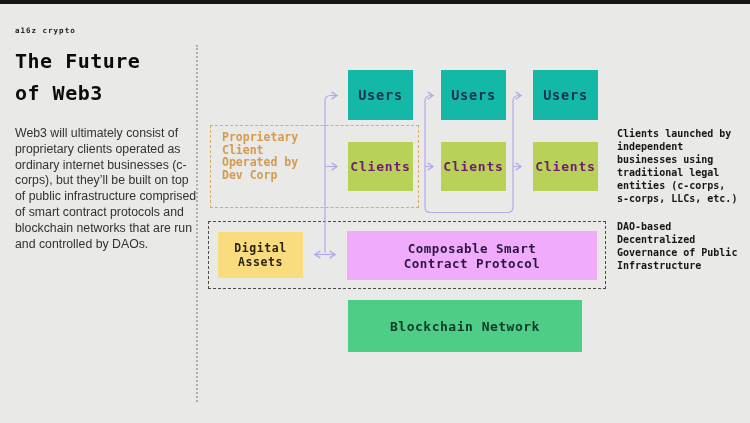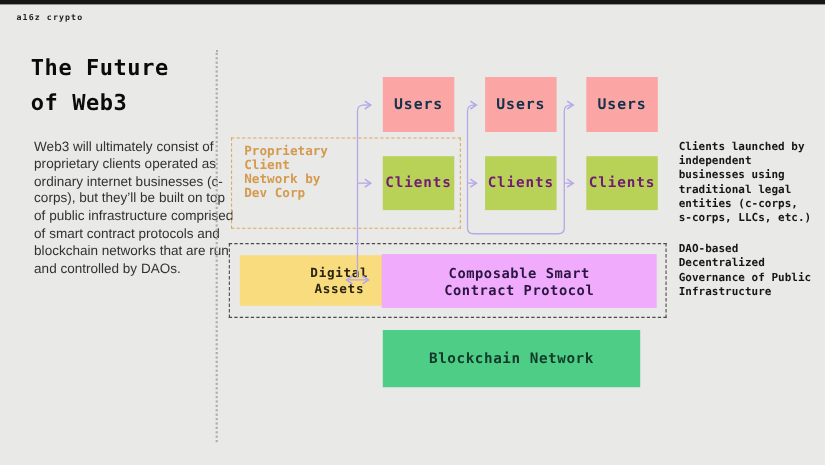--- a/index.html
+++ b/index.html
@@ -2,44 +2,44 @@
 <html><head>
 <meta charset="utf-8">
 <style>
   html,body{margin:0;padding:0;background:#d8d8d6;}
   .page{
     position:relative;width:750px;height:423px;background:#e9e9e7;
     overflow:hidden;font-family:"DejaVu Sans Mono",monospace;
   }
   .abs{position:absolute;}
   .top-bar{left:0;top:0;width:750px;height:4px;background:#161616;}
-  .brand{left:15px;top:11px;font-size:7.5px;font-weight:bold;letter-spacing:1px;color:#1c1c1c;}
+  .brand{left:15px;top:26px;font-size:7.5px;font-weight:bold;letter-spacing:1px;color:#1c1c1c;}
   .title{
     left:15px;top:45px;width:190px;font-size:20px;font-weight:bold;
-    line-height:32px;color:#0b0b0b;white-space:pre-line;letter-spacing:.5px;margin-left:13px;
+    line-height:32px;color:#0b0b0b;white-space:pre-line;letter-spacing:.5px;
   }
   .paragraph{
     left:15px;top:126px;width:183px;font-family:"Liberation Sans",sans-serif;
-    font-size:12.3px;line-height:15.8px;color:#323232;margin-left:16px;
+    font-size:12.3px;line-height:15.8px;color:#323232;
   }
   .divider{left:196px;top:45px;height:357px;width:0;border-left:2px dotted #aeaeac;}
   .node{
     display:flex;align-items:center;justify-content:center;text-align:center;
     font-weight:bold;white-space:pre-line;
   }
-  .users{width:65px;height:50px;top:70px;background:#fca5a5;color:#13334a;font-size:13.5px;letter-spacing:.8px;}
+  .users{width:65px;height:50px;top:70px;background:#14b8a6;color:#13334a;font-size:13.5px;letter-spacing:.8px;}
   .clients{width:65px;height:49px;top:142px;background:#b8d257;color:#701a75;font-size:13px;letter-spacing:.8px;}
   .u1,.c1{left:348px;} .u2,.c2{left:441px;} .u3,.c3{left:533px;}
   .prop-group{left:210px;top:125px;width:207px;height:81px;border:1px dashed #dcaa60;}
   .prop-label{
     left:222px;top:131px;width:110px;font-size:11.5px;font-weight:bold;
     line-height:12.6px;color:#d49a4f;white-space:pre-line;
   }
   .infra-group{left:208px;top:221px;width:396px;height:66px;border:1px dashed #4a4a4a;}
-  .assets{left:218px;top:232px;width:85px;height:46px;background:#f8dc7d;color:#2a2512;font-size:11.5px;line-height:14px;letter-spacing:.6px;padding-left:48px;}
+  .assets{left:218px;top:232px;width:85px;height:46px;background:#f8dc7d;color:#2a2512;font-size:11.5px;line-height:14px;letter-spacing:.6px;}
   .protocol{left:347px;top:231px;width:250px;height:49px;background:#f0abfc;color:#2a1640;font-size:12.5px;line-height:15px;letter-spacing:.5px;}
   .blockchain{left:348px;top:300px;width:234px;height:52px;background:#4ecd86;color:#123a28;font-size:13px;letter-spacing:.5px;}
   .note{
     left:617px;width:132px;font-size:10px;font-weight:600;line-height:13px;
     color:#161616;white-space:pre-line;
   }
   .note-clients{top:127px;}
   .note-dao{top:220px;}
   .connectors{left:0;top:0;width:750px;height:423px;pointer-events:none;}
 </style>
@@ -59,21 +59,21 @@
 
   <div class="abs divider"></div>
 
   <div class="abs node users u1">Users</div>
   <div class="abs node users u2">Users</div>
   <div class="abs node users u3">Users</div>
 
   <div class="abs prop-group"></div>
   <div class="abs prop-label">Proprietary
 Client
-Network by
+Operated by
 Dev Corp</div>
 
   <div class="abs node clients c1">Clients</div>
   <div class="abs node clients c2">Clients</div>
   <div class="abs node clients c3">Clients</div>
 
   <div class="abs infra-group"></div>
   <div class="abs node assets">Digital
 Assets</div>
   <div class="abs node protocol">Composable Smart

